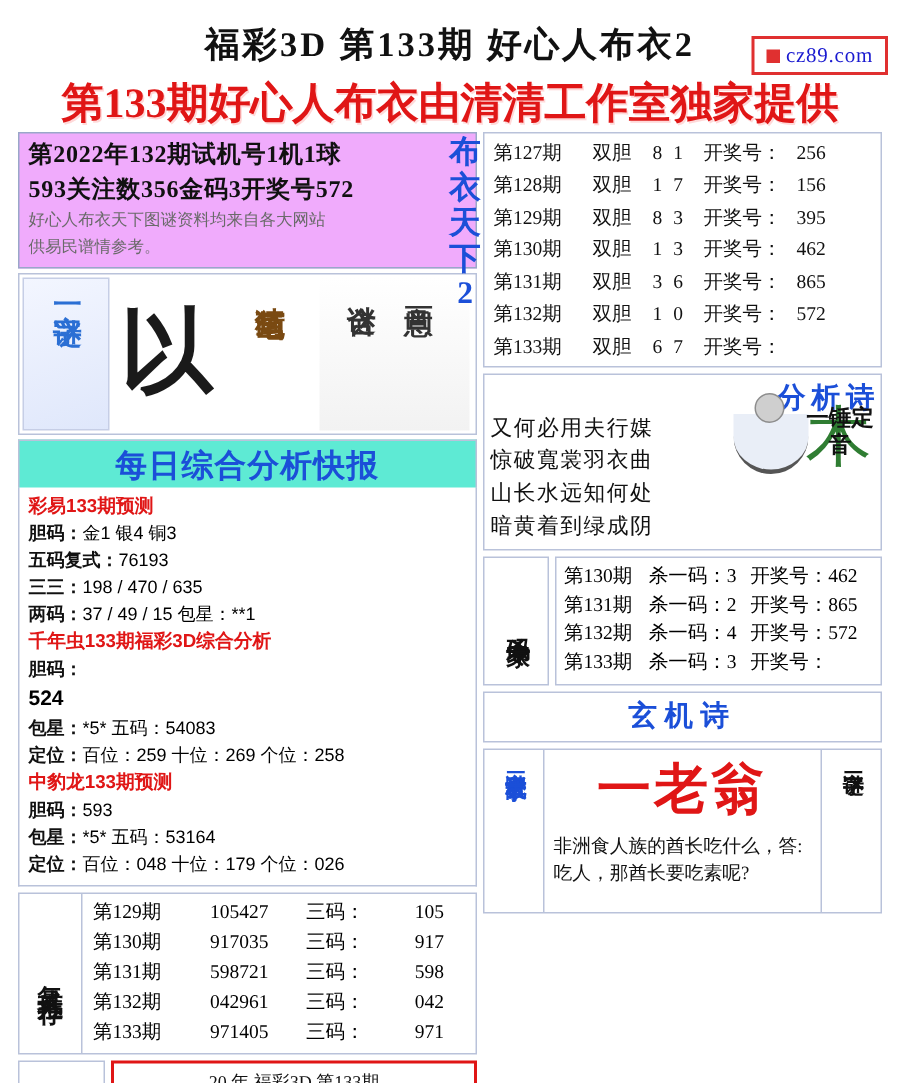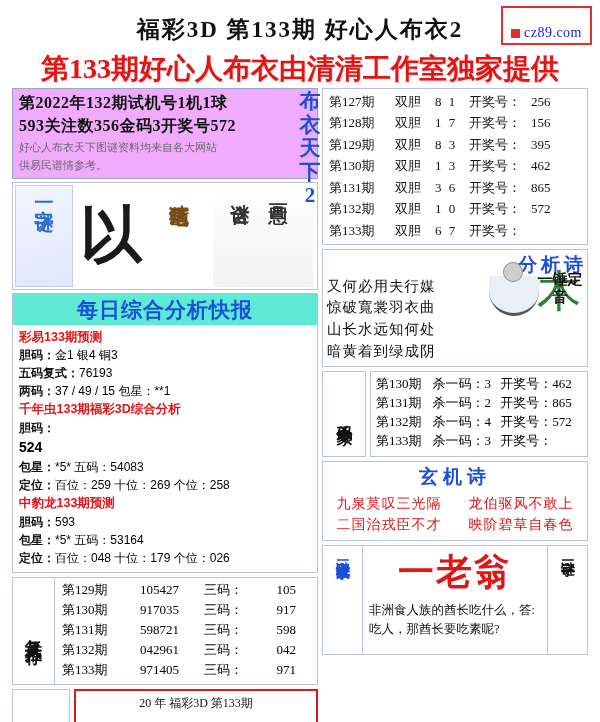--- a/index.html
+++ b/index.html
@@ -9,23 +9,23 @@
     background:#ffffff;
     font-family:"Liberation Sans", sans-serif;
     position:relative;
     overflow:hidden;
   }
   .page { position:relative; width:600px; height:722px; }
 
   
   .topbar { position:absolute; left:0; top:0; width:600px; height:46px; }
   .logo-badge {
-    position:absolute; right:8px; top:6px;
+    position:absolute; right:8px; top:24px;
     border:2px solid #e03030; background:#fff;
-    padding:17px 8px 2px 8px; font-size:14px; color:#1a1ad0;
+    padding:4px 8px 2px 8px; font-size:14px; color:#1a1ad0;
     font-family:"Liberation Serif", serif; letter-spacing:.5px;
   }
   .logo-badge .dot { display:inline-block; width:9px; height:9px; background:#e03030; margin-right:4px; vertical-align:middle;}
   .page-title {
     position:absolute; left:0; top:14px; width:600px; text-align:center;
     font-size:23px; font-weight:bold; color:#111;
     font-family:"Liberation Serif", serif; letter-spacing:2px;
   }
 
   
@@ -189,20 +189,21 @@
         <span class="v-pair vp2 v-text">意画</span>
       </div>
     </div>
 
     <div class="daily-title">每日综合分析快报</div>
 
     <div class="analysis">
       <div class="row sep-red">彩易133期预测</div>
       <div class="row"><span class="k-dark">胆码：</span><span>金1 银4 铜3</span></div>
       <div class="row"><span class="k-dark">五码复式：</span><span>76193</span></div>
+      <div class="row"><span class="k-dark">三三：</span><span>198 / 470 / 635</span></div>
       <div class="row"><span class="k-dark">两码：</span><span>37 / 49 / 15 包星：**1</span></div>
       <div class="row sep-red">千年虫133期福彩3D综合分析</div>
       <div class="row"><span class="k-dark">胆码：</span></div>
       <div class="row" style="font-size:14px;font-weight:bold;">524</div>
       <div class="row"><span class="k-dark">包星：</span><span>*5* 五码：54083</span></div>
       <div class="row"><span class="k-dark">定位：</span><span>百位：259 十位：269 个位：258</span></div>
       <div class="row sep-red">中豹龙133期预测</div>
       <div class="row"><span class="k-dark">胆码：</span><span>593</span></div>
       <div class="row"><span class="k-dark">包星：</span><span>*5* 五码：53164</span></div>
       <div class="row"><span class="k-dark">定位：</span><span>百位：048 十位：179 个位：026</span></div>
@@ -362,30 +363,20 @@
           <span class="k2">杀一码：</span>
           <span class="k3">3</span>
           <span class="k4">开奖号：</span>
           <span class="k5"></span>
         </div>
       </div>
     </div>
 
     <div class="xuan-box">
       <div class="xuan-title">玄机诗</div>
-      <div class="xuan-lines">
-        <div class="xr">
-          <span>九泉莫叹三光隔</span>
-          <span>龙伯驱风不敢上</span>
-        </div>
-        <div class="xr">
-          <span>二国治戎臣不才</span>
-          <span>映阶碧草自春色</span>
-        </div>
-      </div>
     </div>
 
     <div class="riddle">
       <div class="rd-left">
         <span class="v-text">三字谜玄机故事</span>
       </div>
       <div class="rd-mid">
         <div class="rd-big">一老翁</div>
         <div class="rd-text">非洲食人族的酋长吃什么，答:吃人，那酋长要吃素呢?</div>
       </div>

